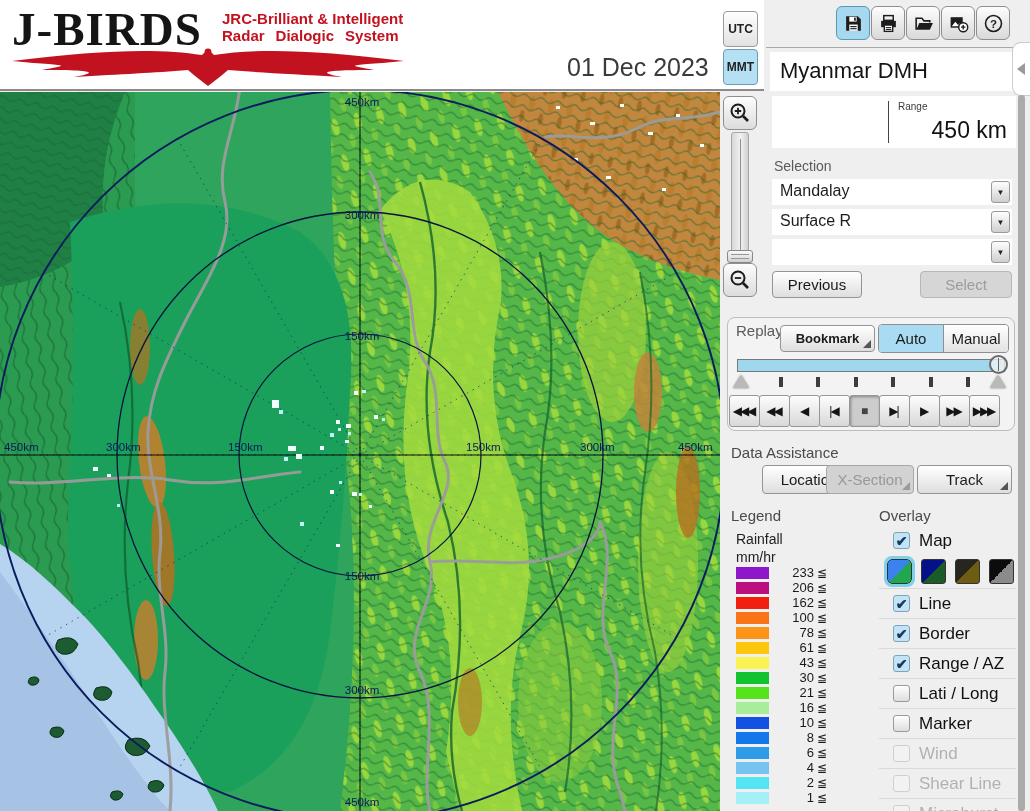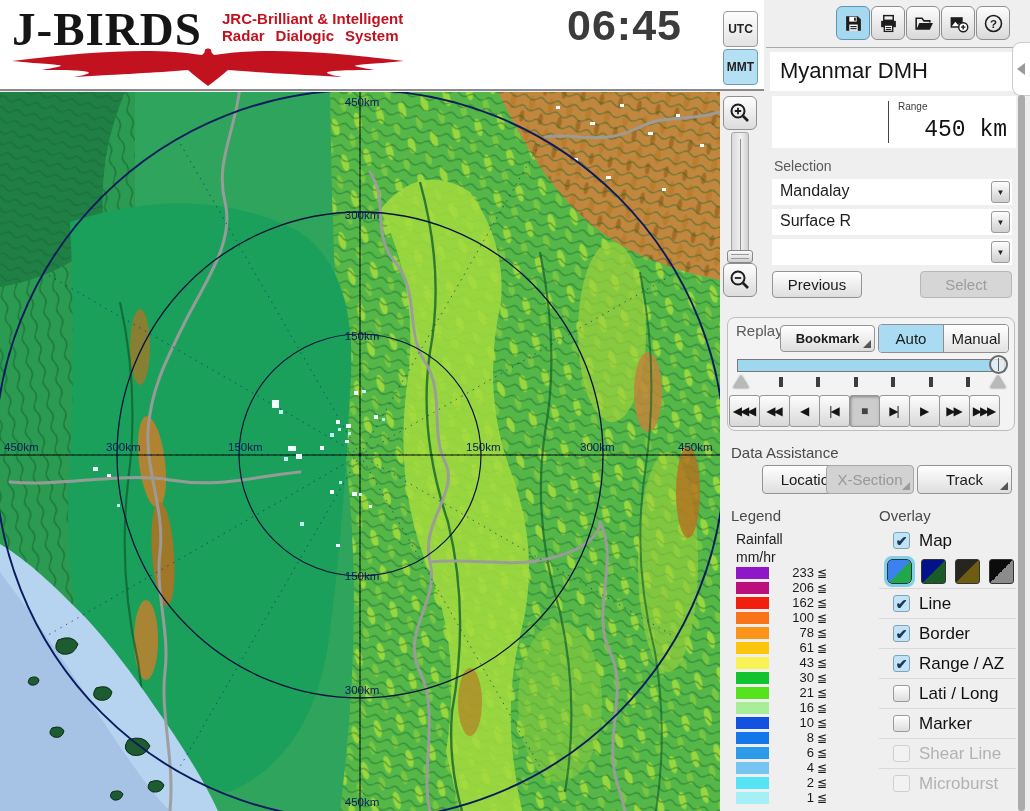--- a/index.html
+++ b/index.html
@@ -42,21 +42,21 @@
   #zoom-track{left:731px;top:132px;width:18px;height:129px;border:1px solid #a6a6a6;border-radius:3px;
       background:linear-gradient(90deg,#d8d8d8,#f2f2f2 55%,#cfcfcf);box-sizing:border-box;}
   #zoom-track .rail{position:absolute;left:8px;top:6px;width:1px;height:116px;background:#8f8f8f;}
   #zoom-thumb{left:727px;top:250px;width:26px;height:13px;border:1px solid #888;border-radius:3px;
       background:linear-gradient(#fafafa,#d0d0d0);box-sizing:border-box;}
   #zoom-thumb i{display:block;margin:3px 3px 0;height:1px;background:#999;}
   
   #range-box{left:772px;top:96px;width:244px;height:52px;background:#fff;}
   #range-box .vline{position:absolute;left:116px;top:5px;width:1px;height:42px;background:#444;}
   #range-label{position:absolute;left:126px;top:5px;font-size:10px;color:#3c3c3c;}
-  #range-value{position:absolute;right:9px;top:21px;font-size:23px;color:#111;font-family:Liberation Mono, monospace;}
+  #range-value{position:absolute;right:9px;top:21px;font-size:23px;color:#111;}
   #selection-label{left:774px;top:158px;font-size:14px;color:#5a5a5a;}
   .dd{left:772px;width:240px;height:26px;background:#fff;}
   .dd .txt{position:absolute;left:8px;top:3px;font-size:16px;color:#1d1d1d;}
   .dd .arrow{position:absolute;right:2px;top:2px;width:19px;height:22px;border:1px solid #9a9a9a;border-radius:3px;
       background:linear-gradient(#fefefe,#cfcfcf);box-sizing:border-box;font-size:8px;color:#222;
       display:flex;align-items:center;justify-content:center;}
   #dd-site{top:179px;} #dd-product{top:209px;} #dd-extra{top:239px;}
   .push-btn{height:27px;border:1px solid #949494;border-radius:4px;box-sizing:border-box;
       background:linear-gradient(#ffffff,#dedede);font-size:15px;color:#1a1a1a;
       display:flex;align-items:center;justify-content:center;}
@@ -118,21 +118,21 @@
 <div id="header" class="abs">
   <div id="logo-title" class="abs">J-BIRDS</div>
   <div id="logo-sub" class="abs">
     <div class="l1">JRC-Brilliant &amp; Intelligent</div>
     <div class="l2">Radar Dialogic System</div>
   </div>
   <svg id="eagle" class="abs" width="400" height="42" viewBox="0 0 400 42">
     <path fill="#c3121f" d="M200 3 L206 9 C250 2 310 4 396 15 C345 20 332 18 366 24 C318 24 306 26 334 31 C285 28 255 27 220 24 C214 29 207 35 200 40 C193 35 186 29 180 24 C145 27 115 28 66 31 C94 26 82 24 34 24 C68 18 55 20 4 15 C90 4 150 2 194 9 Z"></path>
     <circle cx="200" cy="6" r="3.4" fill="#c3121f"></circle>
   </svg>
-  <div id="clock-time" class="abs">06:45</div>
+  <div id="clock-date" class="abs">01 Dec 2023</div>
   <div id="tz-utc" class="abs tz-btn">UTC</div>
   <div id="tz-mmt" class="abs tz-btn">MMT</div>
 </div>
 
 <div class="abs tool-btn active" style="left:836px">
   <svg width="21" height="21" viewBox="0 0 20 20">
     <path d="M3 3 h11 l3 3 v11 h-14 z" fill="#1c1c1c"></path>
     <rect x="6" y="3.6" width="7" height="4.6" fill="#fff"></rect>
       <rect x="10.6" y="4.4" width="1.6" height="3" fill="#1c1c1c"></rect>
     <rect x="6" y="11" width="8" height="6" fill="#fff"></rect>
@@ -526,19 +526,23 @@
     <div class="ov-row">
       <span class="cb unchecked"></span>
       <span class="ov-label">Lati / Long</span>
     </div>
     <div class="ov-row">
       <span class="cb unchecked"></span>
       <span class="ov-label">Marker</span>
     </div>
     <div class="ov-row disabled">
       <span class="cb disabled"></span>
+      <span class="ov-label">Wind</span>
+    </div>
+    <div class="ov-row disabled">
+      <span class="cb disabled"></span>
       <span class="ov-label">Shear Line</span>
     </div>
     <div class="ov-row disabled">
       <span class="cb disabled"></span>
       <span class="ov-label">Microburst</span>
     </div>
   </div>
 
 </body></html>

